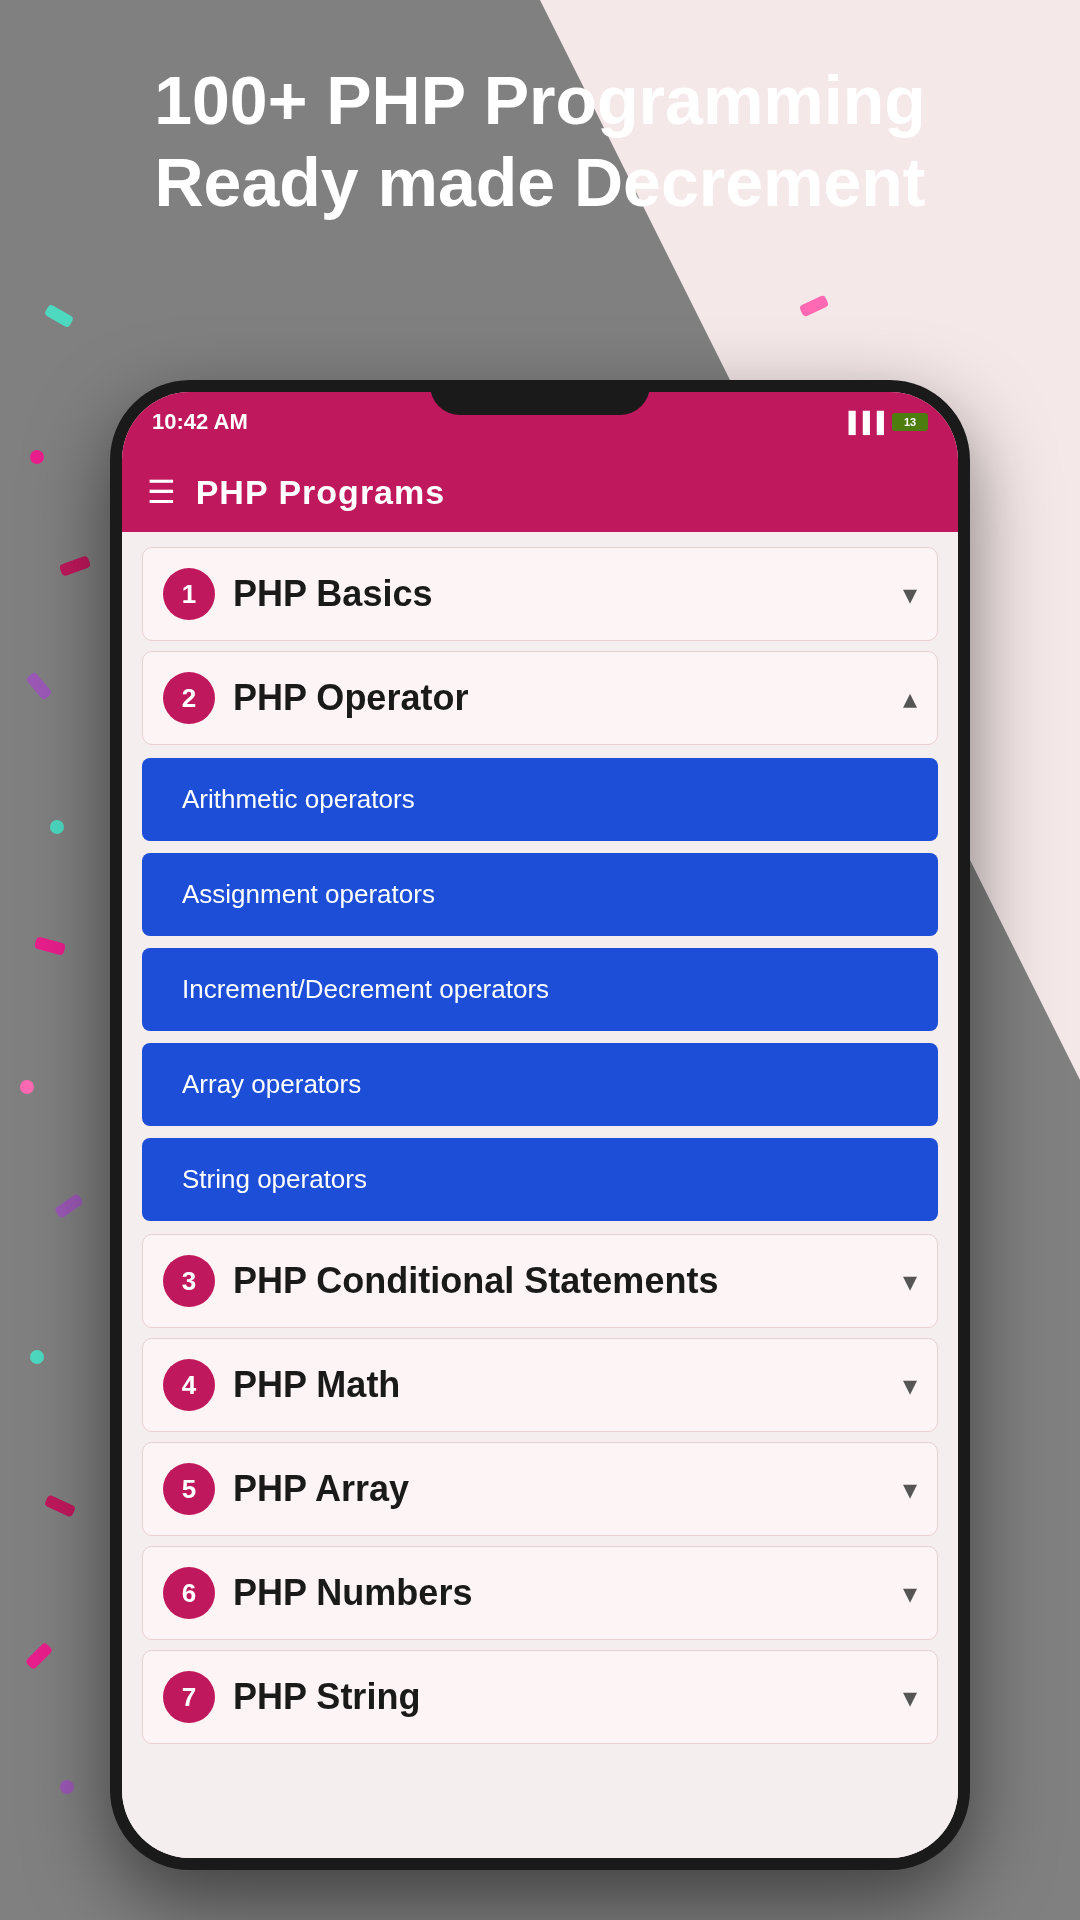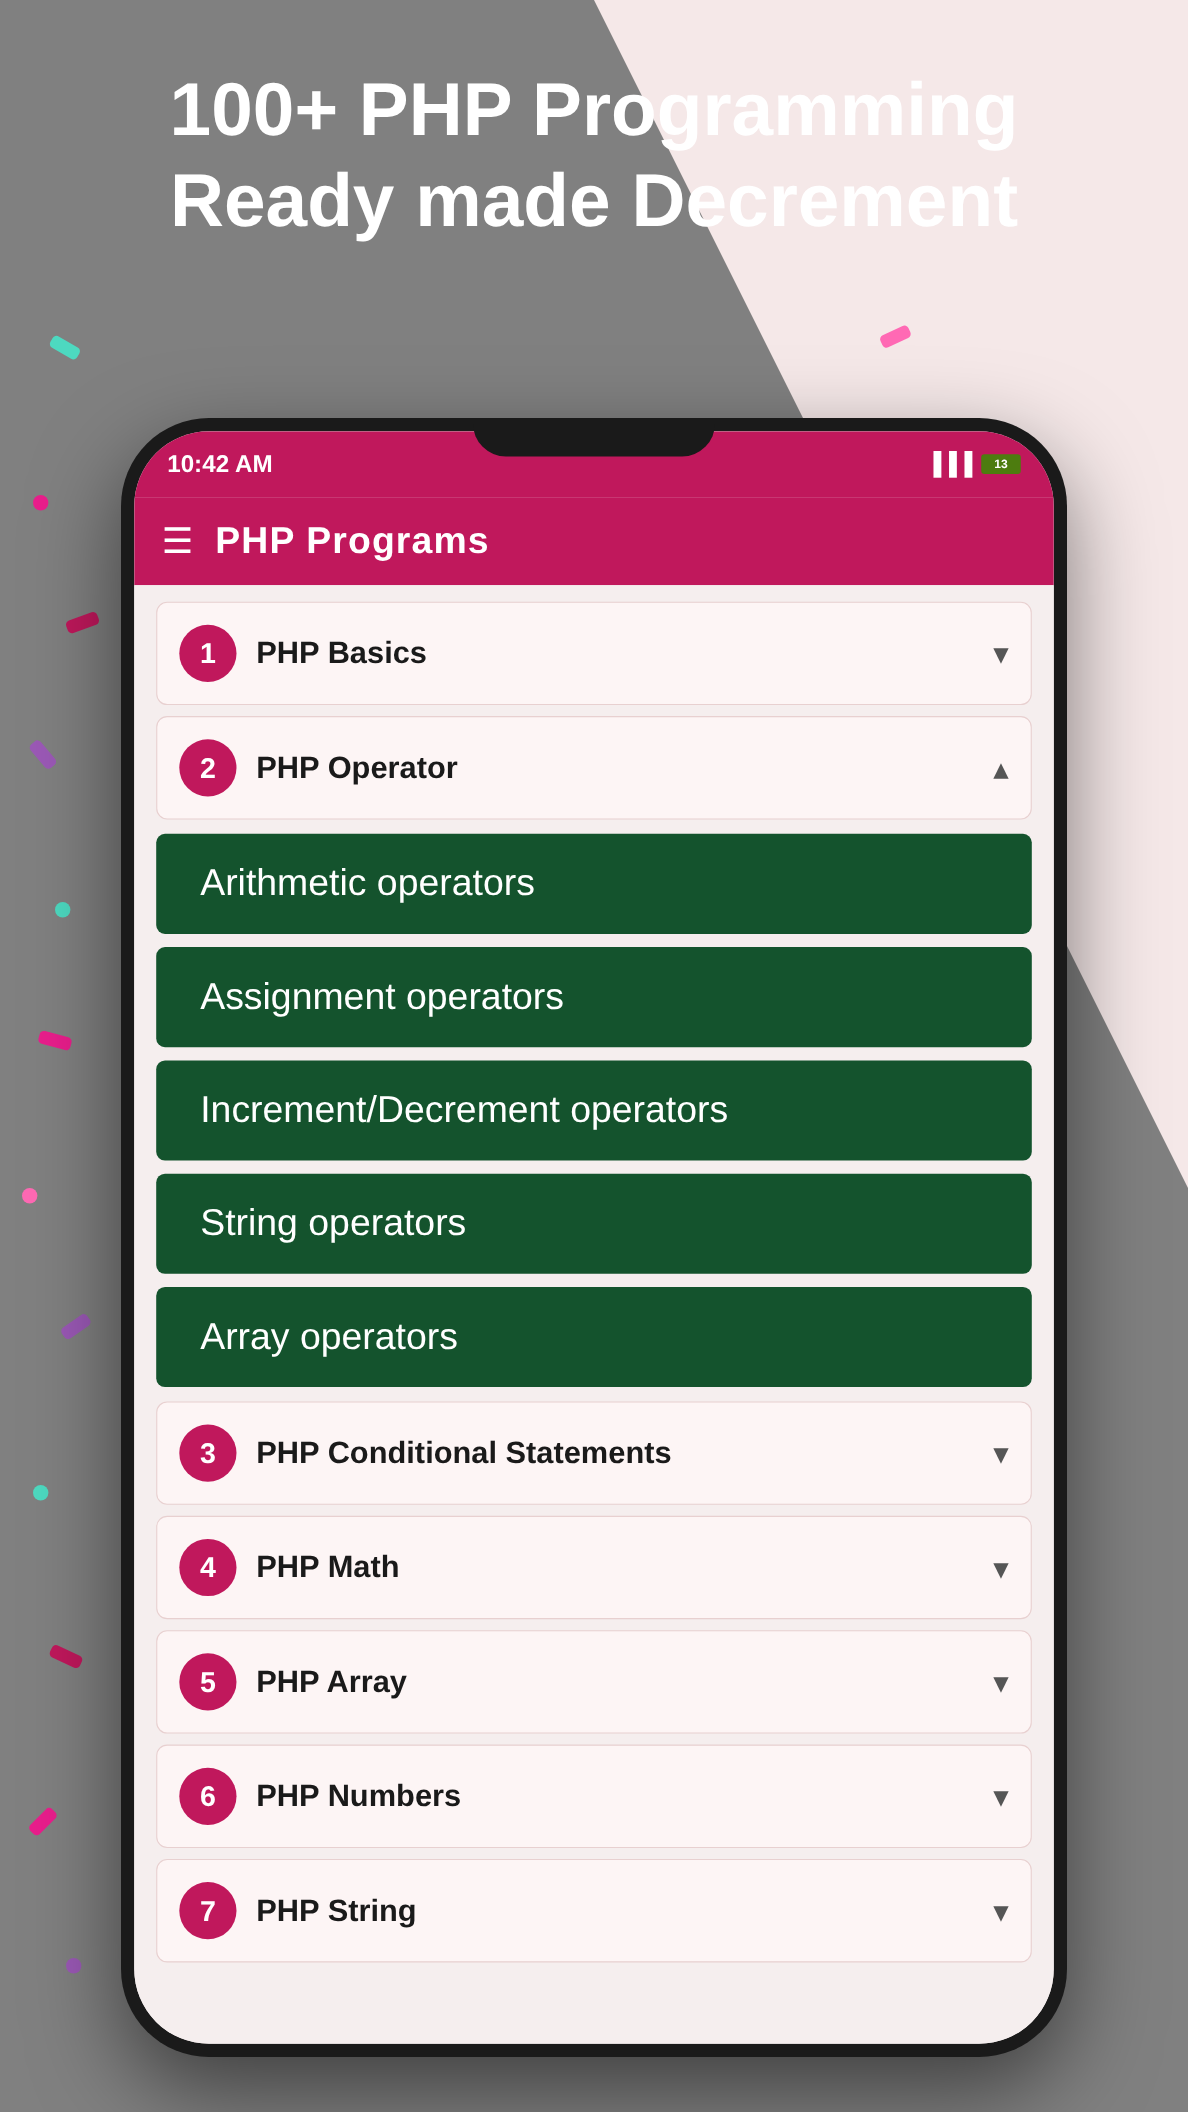--- a/index.html
+++ b/index.html
@@ -185,38 +185,38 @@
       align-items: center;
       justify-content: center;
       color: white;
       font-size: 26px;
       font-weight: 700;
       flex-shrink: 0;
       margin-right: 18px;
     }
 
     .category-label {
-      font-size: 28px;
+      font-size: 36px;
       font-weight: 700;
       color: #1a1a1a;
       flex: 1;
     }
 
     .chevron {
       color: #555;
       font-size: 28px;
     }
 
     
     .sub-item {
-      background: #14532d;
+      background: #1d4ed8;
       border-radius: 8px;
       padding: 26px 20px 26px 40px;
       color: white;
-      font-size: 34px;
+      font-size: 26px;
       font-weight: 400;
       cursor: pointer;
       margin: 3px 0;
     }
 
     
     .expanded-group {
       display: flex;
       flex-direction: column;
       gap: 6px;
@@ -287,22 +287,22 @@
         </div>
         <div class="category-item" style="background: rgb(253, 245, 245);">
           <div class="category-number">2</div>
           <span class="category-label">PHP Operator</span>
           <span class="chevron">▴</span>
         </div>
         <div class="expanded-group">
           <div class="sub-item">Arithmetic operators</div>
           <div class="sub-item">Assignment operators</div>
           <div class="sub-item">Increment/Decrement operators</div>
+          <div class="sub-item">Array operators</div>
           <div class="sub-item">String operators</div>
-          <div class="sub-item">Array operators</div>
         </div>
         <div class="category-item">
           <div class="category-number">3</div>
           <span class="category-label">PHP Conditional Statements</span>
           <span class="chevron">▾</span>
         </div>
         <div class="category-item">
           <div class="category-number">4</div>
           <span class="category-label">PHP Math</span>
           <span class="chevron">▾</span>

